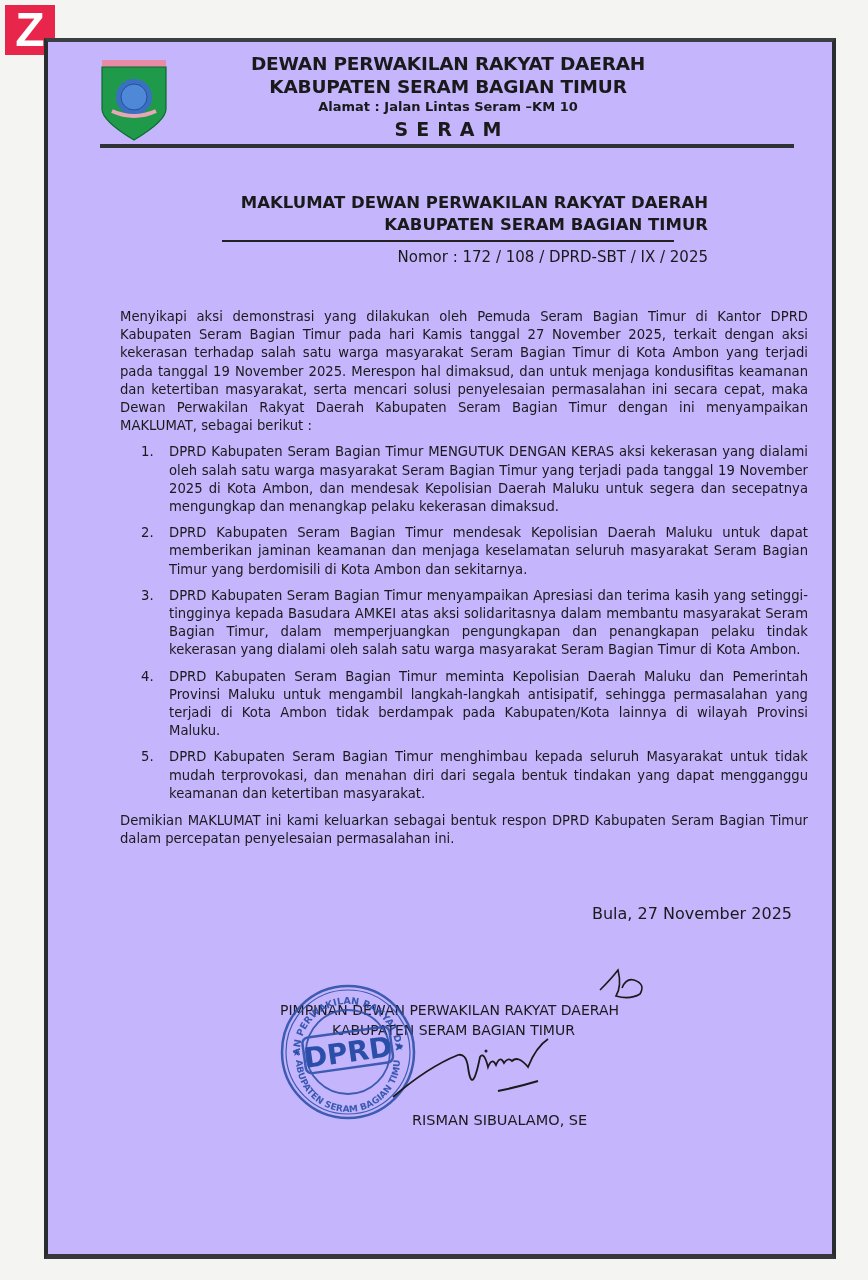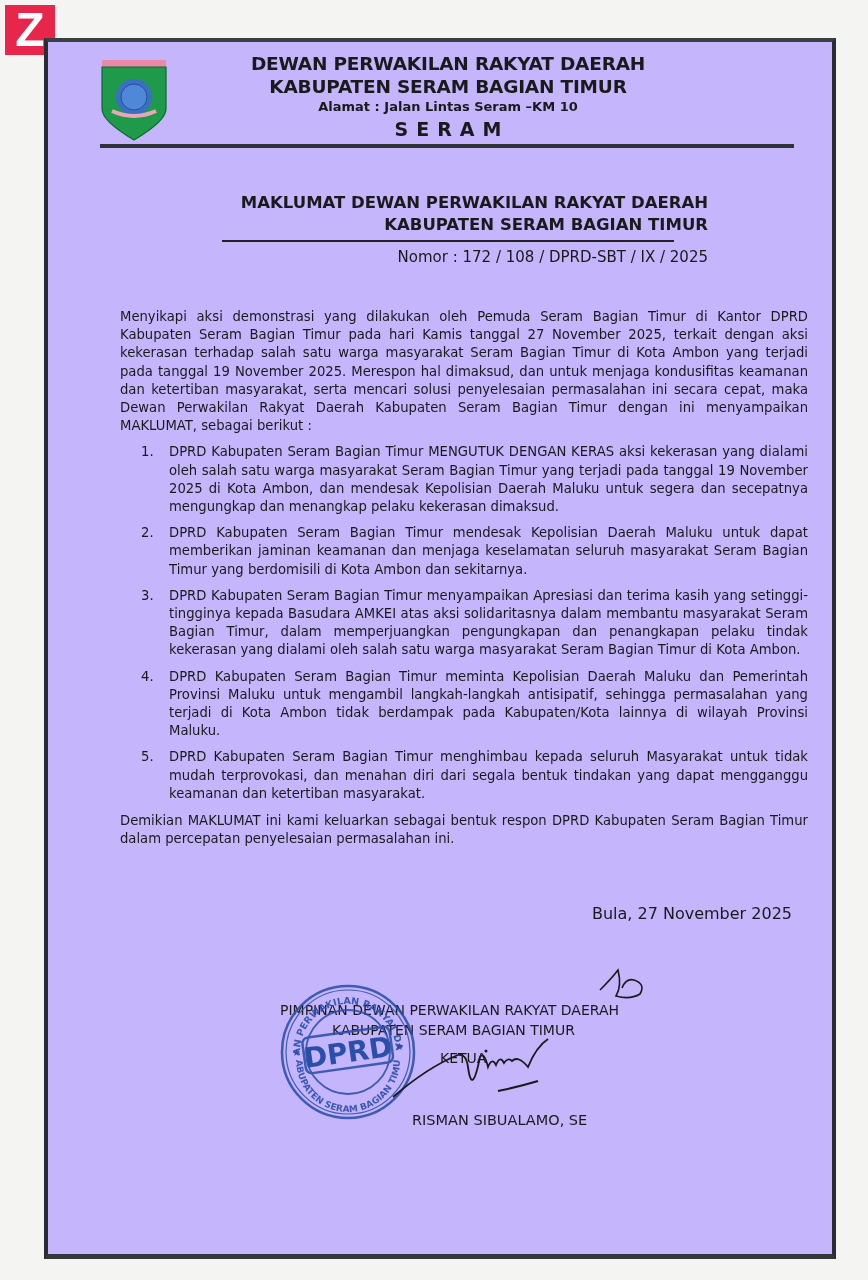--- a/index.html
+++ b/index.html
@@ -95,21 +95,20 @@
       <li><span class="num">5.</span><span>DPRD Kabupaten Seram Bagian Timur menghimbau kepada seluruh Masyarakat untuk tidak mudah terprovokasi, dan menahan diri dari segala bentuk tindakan yang dapat mengganggu keamanan dan ketertiban masyarakat.</span></li>
     </ol>
     <p class="closing">Demikian MAKLUMAT ini kami keluarkan sebagai bentuk respon DPRD Kabupaten Seram Bagian Timur dalam percepatan penyelesaian permasalahan ini.</p>
   </div>
 
   <div class="place-date">Bula, 27 November 2025</div>
 
   <div class="sig-block">
     <div class="sig-1">PIMPINAN DEWAN PERWAKILAN RAKYAT DAERAH</div>
     <div class="sig-2">KABUPATEN SERAM BAGIAN TIMUR</div>
-    <div class="sig-3">KETUA</div>
   </div>
 
   <svg class="stamp" viewBox="0 0 140 140">
     <defs>
       <path id="ringTop" d="M22 70 A48 48 0 0 1 118 70"></path>
       <path id="ringBot" d="M18 78 A52 52 0 0 0 122 78"></path>
     </defs>
     <g fill="none" stroke="#2b4fa8" opacity="0.88">
       <circle cx="70" cy="70" r="66" stroke-width="2.5"></circle>
       <circle cx="70" cy="70" r="62" stroke-width="1.2"></circle>

